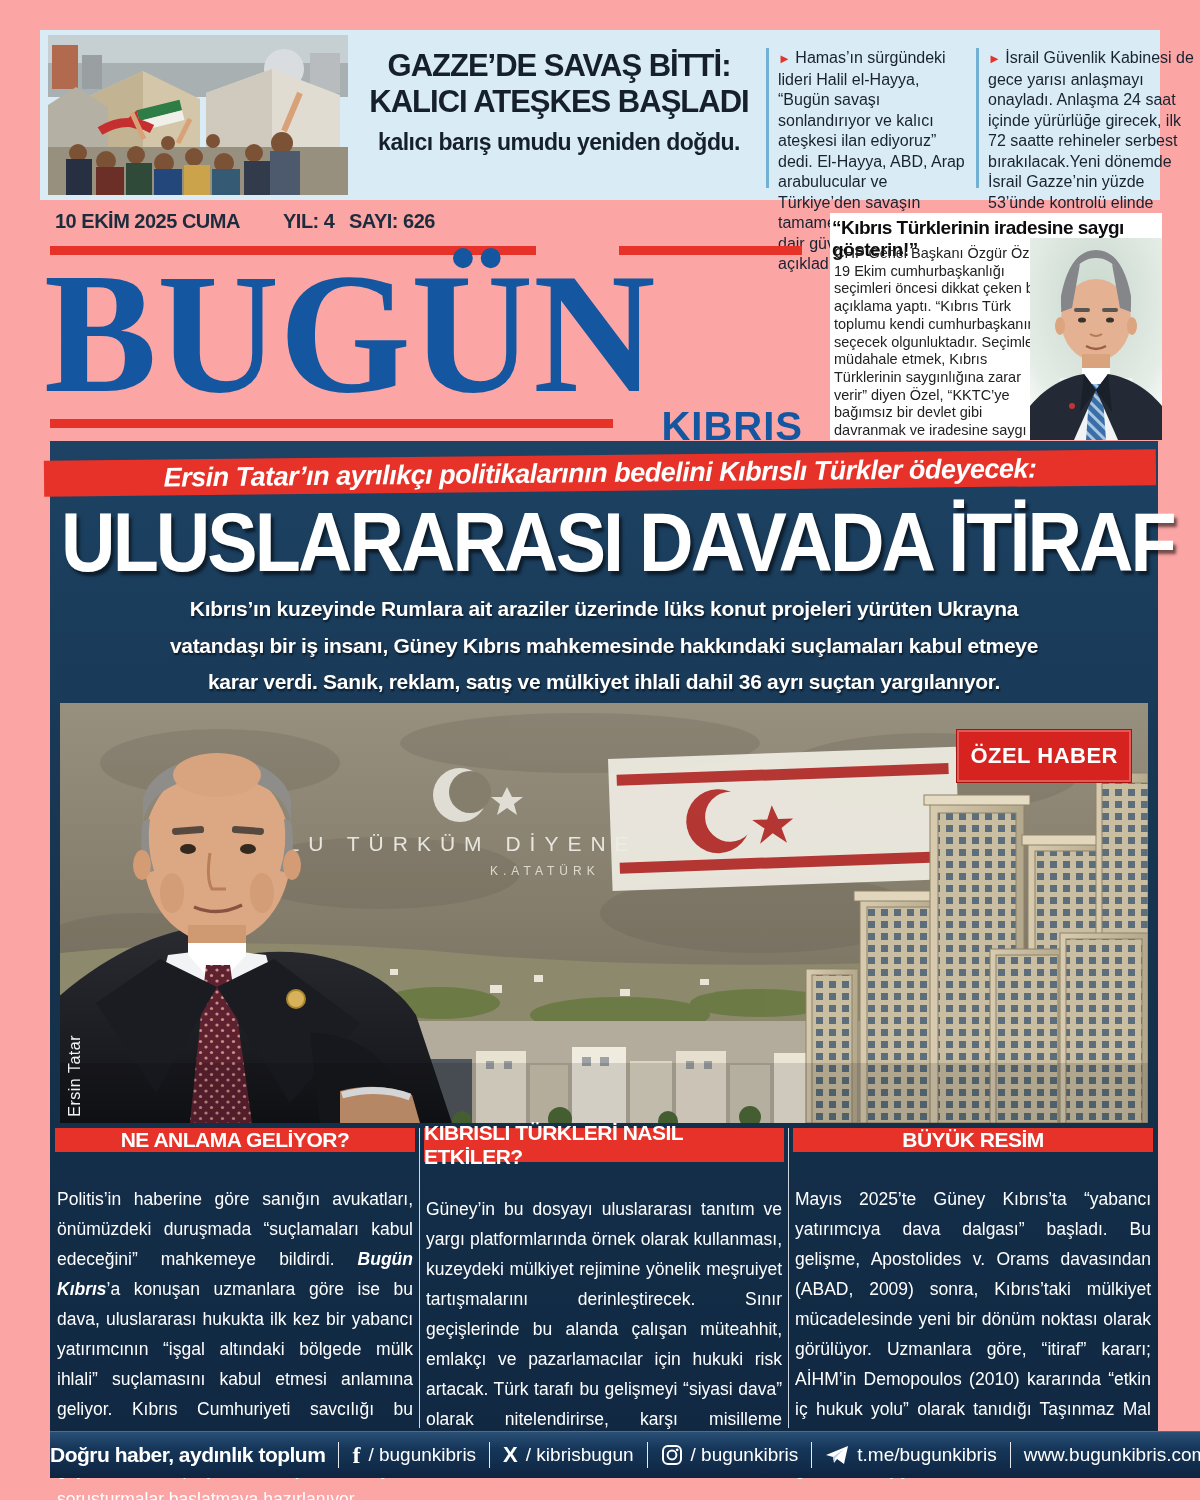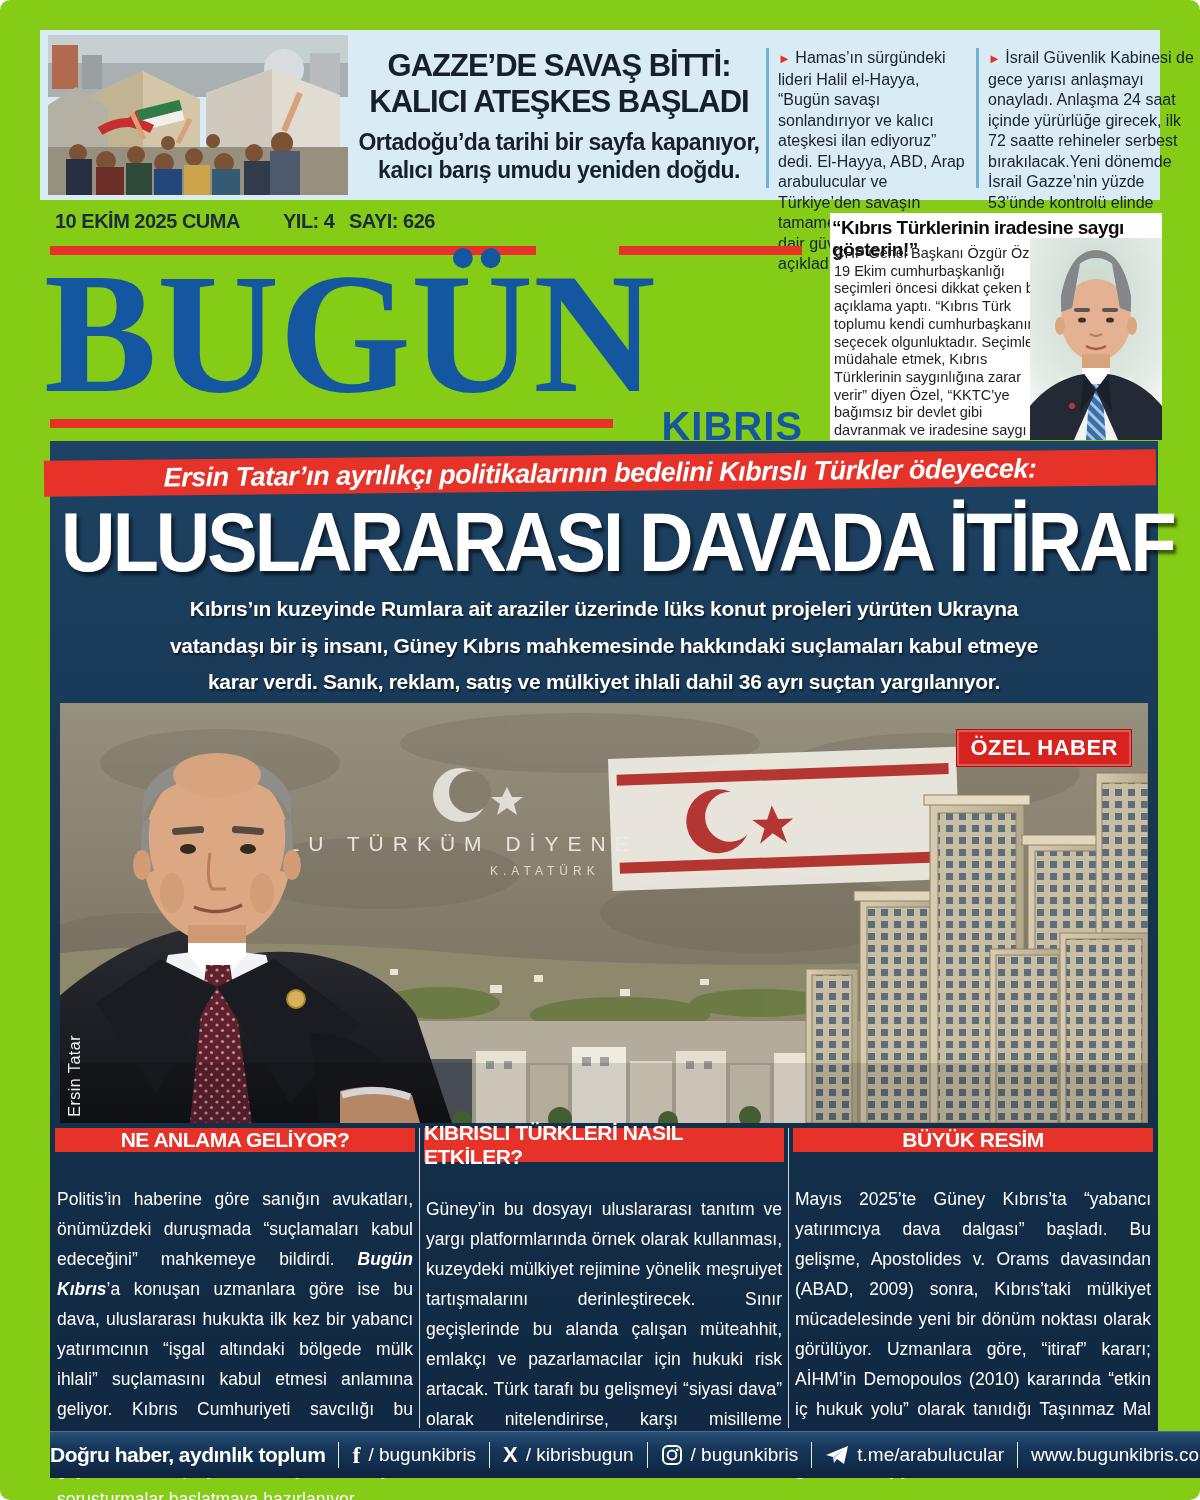--- a/index.html
+++ b/index.html
@@ -1,18 +1,18 @@
 <!DOCTYPE html>
 <html><head>
 <meta charset="utf-8">
 <style>
   * { margin:0; padding:0; box-sizing:border-box; }
   html,body { background:#ffffff; }
   body { font-family:"Liberation Sans", sans-serif; }
-  #page { position:relative; width:1200px; height:1500px; background:#84cc16; overflow:hidden;border-radius:10px; }
+  #page { position:relative; width:1200px; height:1500px; background:#fca5a5; overflow:hidden; }
 
   
   .top-strip { position:absolute; left:40px; top:30px; width:1120px; height:170px; background:#d9ebf4; }
   .gaza-photo { position:absolute; left:8px; top:5px; width:300px; height:160px; overflow:hidden; }
   .gaza-head { position:absolute; left:318px; top:18px; width:402px; text-align:center;
                color:#16202c; font-weight:bold; font-size:31px; line-height:36px; letter-spacing:-1px; }
   .gaza-sub  { position:absolute; left:318px; top:98px; width:402px; text-align:center;
                color:#16202c; font-weight:bold; font-size:23px; line-height:28px; letter-spacing:-0.5px; }
   .strip-col { position:absolute; top:18px; height:140px; border-left:3px solid #72b0d4; padding-left:9px;
                color:#182230; font-size:16px; line-height:20.5px; }
@@ -44,21 +44,21 @@
             transform:rotate(-0.6deg); display:flex; align-items:center; justify-content:center;
             color:#fff; font-weight:bold; font-style:italic; font-size:27px; letter-spacing:-0.5px; }
   .big-head { position:absolute; left:0; top:53px; width:1108px; text-align:center; color:#fff;
               font-weight:bold; font-size:77px; letter-spacing:-3px; transform:scale(0.98,1.08); transform-origin:center top;
               text-shadow:3px 4px 3px rgba(0,0,0,0.55); white-space:nowrap; }
   .deck { position:absolute; left:14px; top:150px; width:1080px; text-align:center; color:#fff;
           font-weight:bold; font-size:21px; line-height:36.5px; letter-spacing:-0.3px;
           text-shadow:1px 2px 2px rgba(0,0,0,0.6); }
   .lead-photo { position:absolute; left:10px; top:262px; width:1088px; height:420px; overflow:hidden; }
   .ozel-badge { position:absolute; right:16px; top:26px; background:#d6231f; border:1px solid #a8120f;
-                color:#fff; font-weight:bold; font-size:22px; letter-spacing:0.5px; padding:5px 13px;
+                color:#fff; font-weight:bold; font-size:22px; letter-spacing:0.5px; padding:13px 13px;
                 box-shadow:0 0 0 2px rgba(255,255,255,0.25) inset; }
   .photo-caption { position:absolute; left:6px; bottom:6px; color:#f2f2f2; font-size:16px;
                    writing-mode:vertical-rl; transform:rotate(180deg); letter-spacing:0.5px; }
 
   
   .cols { position:absolute; left:5px; top:687px; width:1098px; height:300px; display:flex; }
   .ncol { flex:1 1 0; display:flex; flex-direction:column;gap:8px; }
   .colsep { width:1px; background:#cfd8e0; margin:0 4px; }
   .ncol-head { height:34px; background:#e63228; color:#fff; font-weight:bold; font-size:21px; letter-spacing:-0.5px;
                display:flex; align-items:center; justify-content:center; }
@@ -130,21 +130,20 @@
         <path d="M236,96 L252,58" stroke="#d8a178" stroke-width="6"></path>
         <path d="M96,104 L84,78" stroke="#d8a178" stroke-width="5"></path>
         <path d="M130,108 L142,84" stroke="#d8a178" stroke-width="5"></path>
       </svg>
     </div>
     <div class="gaza-head">
       <div>GAZZE’DE SAVAŞ BİTTİ:</div>
       <div>KALICI ATEŞKES BAŞLADI</div>
     </div>
     <div class="gaza-sub">
-      <div>Ortadoğu’da tarihi bir sayfa kapanıyor,</div>
       <div>kalıcı barış umudu yeniden doğdu.</div>
     </div>
     <div class="strip-col col-a">
       <span class="arrow">►</span>
       <span>Hamas’ın sürgündeki lideri Halil el-Hayya, “Bugün savaşı sonlandırıyor ve kalıcı ateşkesi ilan ediyoruz” dedi. El-Hayya, ABD, Arap arabulucular ve Türkiye’den savaşın tamamen sona erdiğine dair güvence aldıklarını açıkladı.</span>
     </div>
     <div class="strip-col col-b">
       <span class="arrow">►</span>
       <span>İsrail Güvenlik Kabinesi de gece yarısı anlaşmayı onayladı. Anlaşma 24 saat içinde yürürlüğe girecek, ilk 72 saatte rehineler serbest bırakılacak.Yeni dönemde İsrail Gazze’nin yüzde 53’ünde kontrolü elinde bulunduracak.</span>
     </div>
@@ -429,21 +428,21 @@
         <span>/ bugunkibris</span>
       </div>
       <div class="fsep"></div>
       <div class="fitem">
         <span class="ficon">
           <svg width="24" height="22" viewBox="0 0 24 22">
             <polygon points="1,11 23,2 19,20 12,15 9,19 8,13" fill="#fff"></polygon>
             <polygon points="8,13 19,5 10,14 9.5,18" fill="#b9cfe4"></polygon>
           </svg>
         </span>
-        <span>t.me/arabulucular</span>
+        <span>t.me/bugunkibris</span>
       </div>
       <div class="fsep"></div>
       <div class="fitem">
         <span>www.bugunkibris.com</span>
       </div>
     </div>
   </div>
 
 </div>
 

